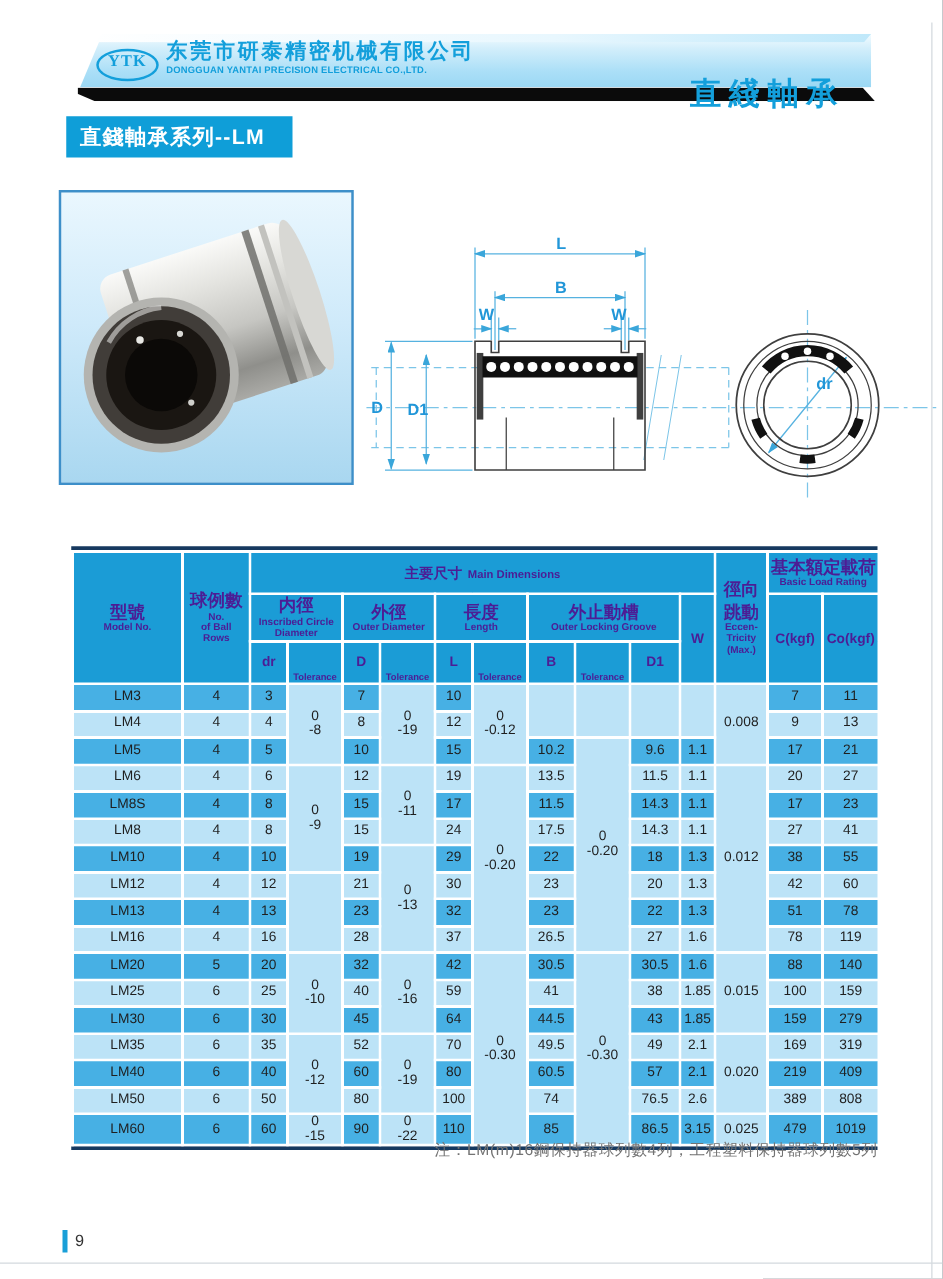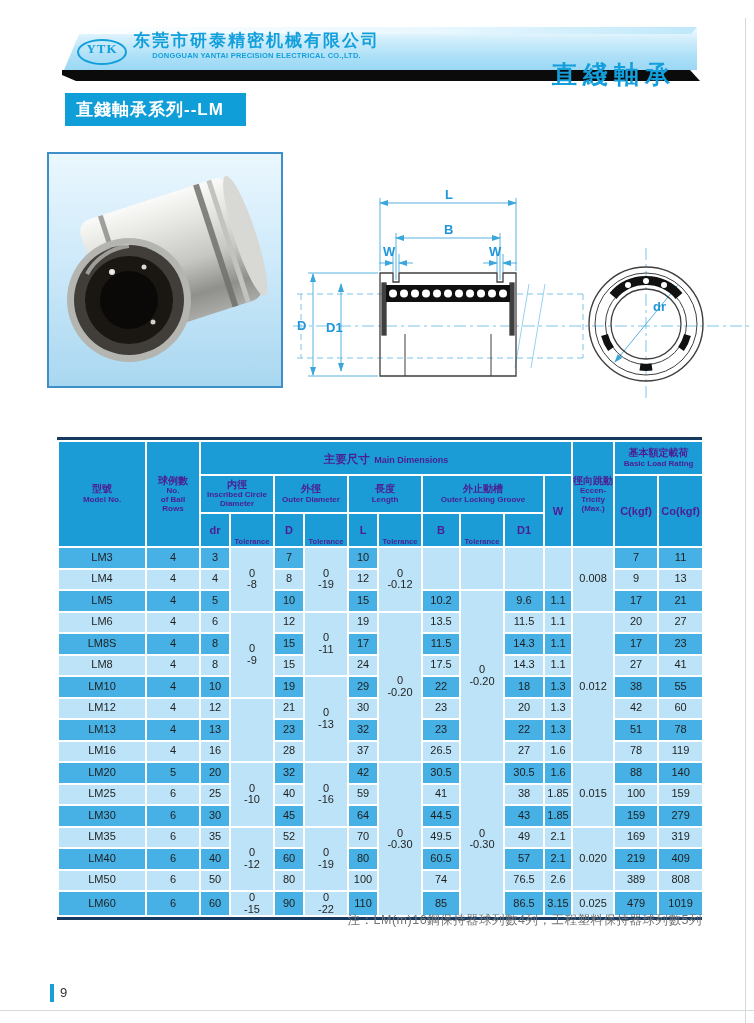--- a/index.html
+++ b/index.html
@@ -11,48 +11,48 @@
           background:linear-gradient(180deg,#f4fcff 0%,#d2eefb 28%,#abdff7 70%,#9bd8f4 100%);
           clip-path:polygon(18px 0,100% 0,100% 100%,0 100%); }
   .hbar-top { position:absolute; left:64px; top:27px; width:633px; height:7px;
           background:linear-gradient(90deg,#ffffff,#e8f7fe 60%,#bfe8fa);
           clip-path:polygon(18px 0,100% 0,calc(100% - 6px) 100%,12px 100%); }
   .hbar-black { position:absolute; left:62px; top:70px; width:638px; height:11px; background:#0b0b0b;
           clip-path:polygon(0 0,calc(100% - 10px) 0,100% 100%,14px 100%,0 45%); }
   .logo { position:absolute; left:77px; top:39px; width:46px; height:22px;
           border:2px solid #139fdb; border-radius:50%; display:flex; align-items:flex-start; justify-content:center;
           font-family:"Liberation Serif",serif; font-weight:bold; font-size:13px; color:#139fdb; letter-spacing:1px; }
-  .company { position:absolute; left:133px; top:32px; color:#139fdb;text-align:center; }
+  .company { position:absolute; left:133px; top:32px; color:#139fdb; }
   .company .cn { font-size:17px; font-weight:bold; letter-spacing:2px; line-height:1.1; }
   .company .en { font-size:7.5px; font-weight:bold; letter-spacing:0.2px; }
   .prod-title { position:absolute; left:536px; top:34px; width:156px; text-align:center;
           font-size:25px; font-weight:bold; color:#139fdb; letter-spacing:6px;margin-top:24px; }
 
   
-  .sec { position:absolute; left:65px; top:93px; width:181px; height:33px; background:#0f9ed8;
+  .sec { position:absolute; left:53px; top:93px; width:181px; height:33px; background:#0f9ed8;
          color:#fff; font-size:17px; font-weight:bold; display:flex; align-items:center;
          padding-left:11px; box-sizing:border-box; letter-spacing:1px; }
 
   
   .photo { position:absolute; left:47px; top:152px; width:236px; height:236px;
            border:2px solid #3d8fc9; box-sizing:border-box;
            background:linear-gradient(180deg,#eaf7fe 0%,#cfeafa 45%,#a9d7f0 100%); }
 
   
   .diag { position:absolute; left:293px; top:186px; width:458px; height:214px; }
   .diag text { font-family:"Liberation Sans","DejaVu Sans",sans-serif; font-size:13px; font-weight:bold; fill:#2196d8; }
 
   
   .twrap { position:absolute; left:57px; top:437px; width:645px;
            border-top:3px solid #16395f; border-bottom:3px solid #16395f; }
   table.spec { border-collapse:collapse; table-layout:fixed; width:645px; }
   .spec th,.spec td { border:2px solid #ffffff; padding:0; text-align:center; vertical-align:middle; overflow:hidden; }
   .spec thead th { background:#1b9cd6; color:#4c1d95; font-weight:bold; }
   .spec thead tr.r1 { height:34px; } .spec thead tr.r2 { height:38px; } .spec thead tr.r3 { height:30px; }
-  .cn1 { display:block; font-size:10px; font-weight:bold; line-height:1.25; white-space:pre-line; }
+  .cn1 { display:block; font-size:14px; font-weight:bold; line-height:1.25; white-space:pre-line; }
   .en1 { display:block; font-size:8px;  font-weight:bold; line-height:1.1; white-space:pre-line; }
   .cn2 { display:block; font-size:10.5px; font-weight:bold; line-height:1.15;margin-left:46px; }
   .en2 { display:block; font-size:7.5px; font-weight:bold; line-height:1.05; }
   .cn-inline { font-size:11.5px; font-weight:bold; } .en-inline { font-size:9px; font-weight:bold; }
   .sub { font-size:11px; }
   .spec tbody tr { height:21.5px; }
   .spec tbody td { font-size:11px; color:#1f1f1f; line-height:1.05; }
   td.dk { background:#47b0e4; }
   td.lt { background:#bce3f7; }
   td.tl { background:#bce3f7; white-space:pre-line; font-size:10.5px; }

